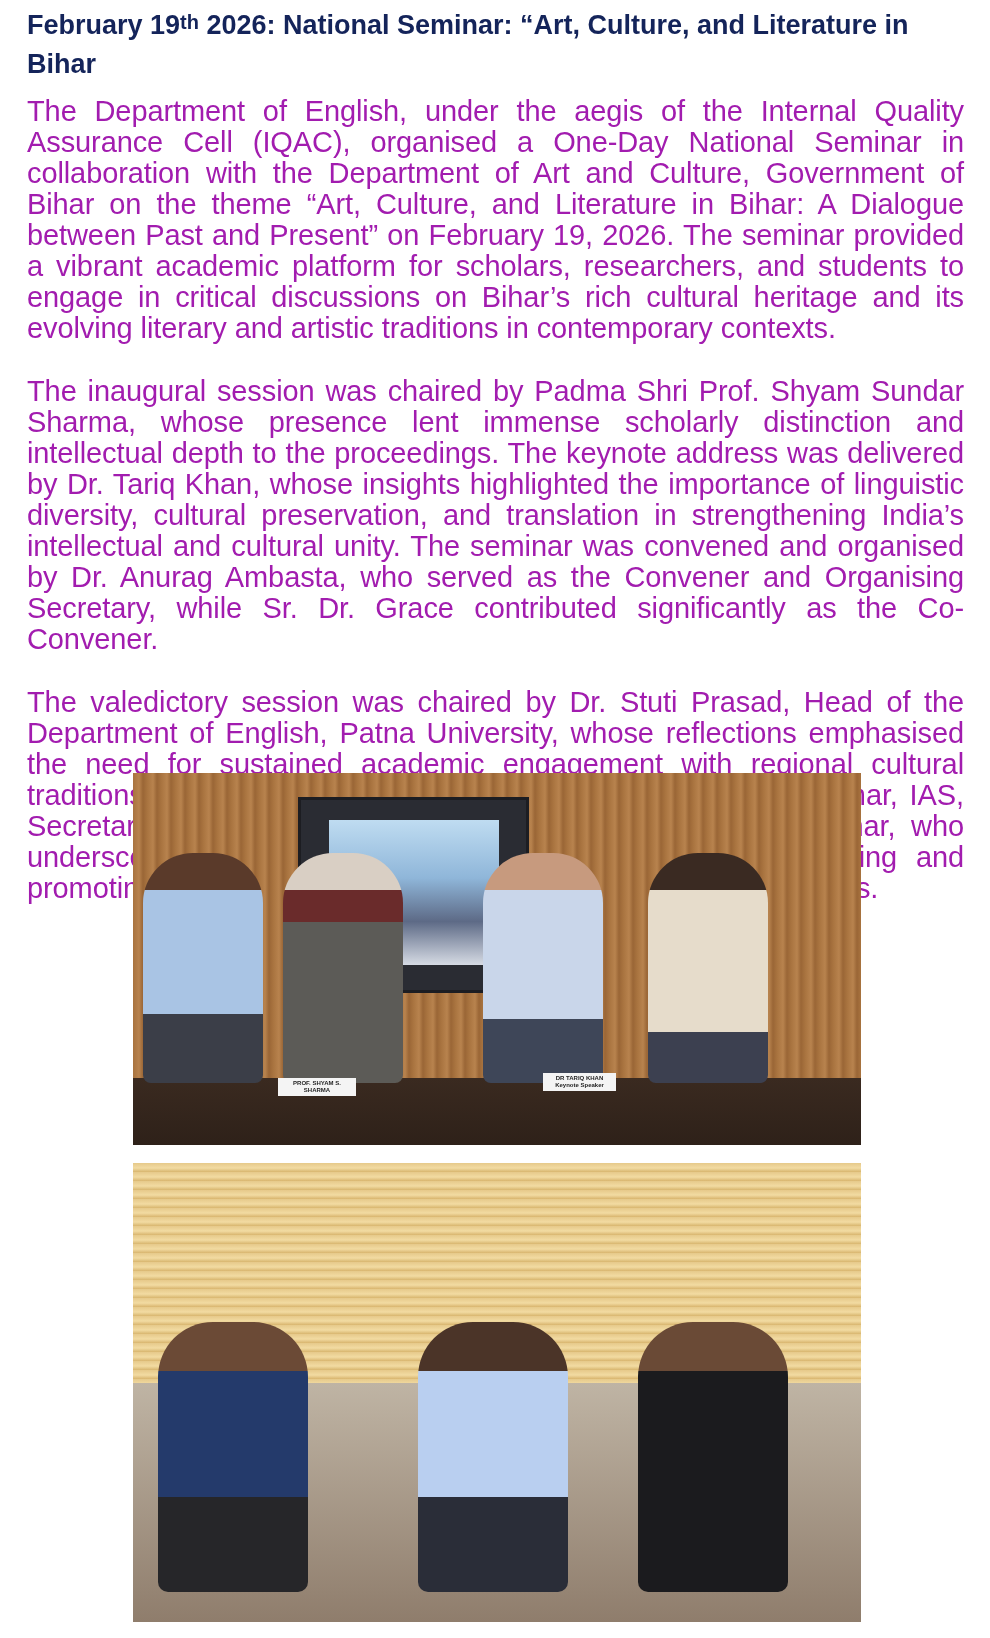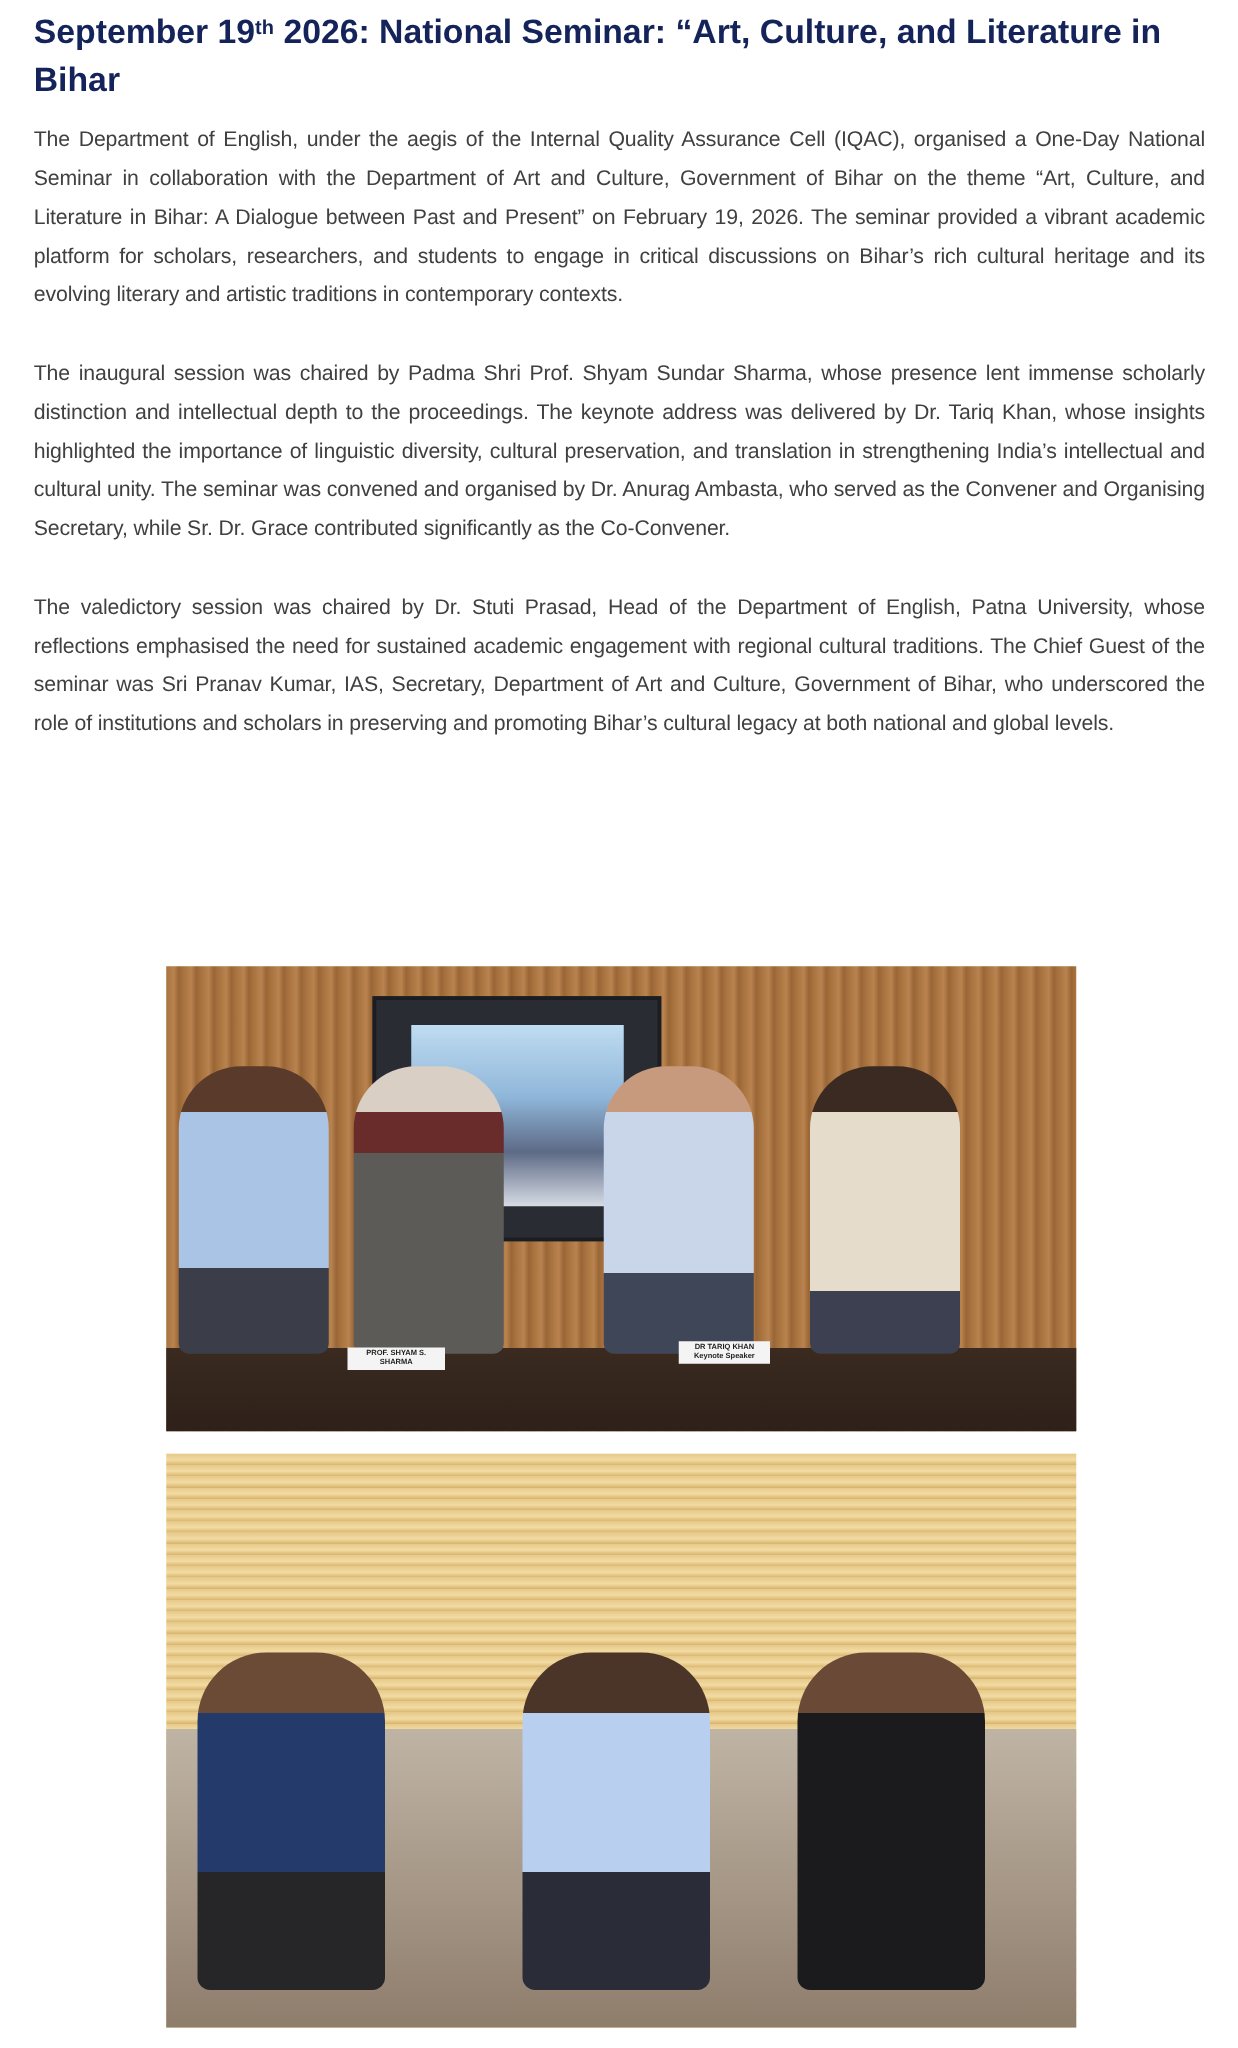--- a/index.html
+++ b/index.html
@@ -13,27 +13,27 @@
     }
     .page { position: absolute; left: 27px; top: 0; width: 937px; }
     .title {
       margin: 6px 0 0 0;
       font-family: "Liberation Sans", sans-serif;
       font-weight: bold;
       font-size: 27px;
       line-height: 39px;
       color: #14245a;
     }
-    .title sup { font-size: 16px; vertical-align: top; position: relative; top: -3px; }
+    .title sup { font-size: 20px; vertical-align: top; position: relative; top: -3px; }
     .para {
       margin: 12px 0 0 0;
-      font-size: 17px;
+      font-size: 29px;
       line-height: 31px;
       text-align: justify;
-      color: #404040;
+      color: #a21caf;
       letter-spacing: -0.1px;
     }
     .para + .para { margin-top: 32px; }
     .photo {
       position: absolute;
       left: 133px;
       width: 728px;
       overflow: hidden;
     }
     #photo1 {
@@ -80,21 +80,21 @@
     #photo2 .g3 { left: 505px; background: linear-gradient(to bottom, #6a4a36 0 18%, #1b1b1e 18% 100%); }
     .visually-hidden {
       position: absolute; width: 1px; height: 1px; overflow: hidden;
       clip: rect(0 0 0 0); white-space: nowrap;
     }
   </style>
 </head>
 <body>
 
 <div class="page">
-  <h1 class="title"><span>September 19</span><sup>th</sup><span> 2026: National Seminar: “Art, Culture, and Literature in Bihar</span></h1>
+  <h1 class="title"><span>February 19</span><sup>th</sup><span> 2026: National Seminar: “Art, Culture, and Literature in Bihar</span></h1>
 
   <p class="para">The Department of English, under the aegis of the Internal Quality Assurance Cell (IQAC), organised a One-Day National Seminar in collaboration with the Department of Art and Culture, Government of Bihar on the theme “Art, Culture, and Literature in Bihar: A Dialogue between Past and Present” on February 19, 2026. The seminar provided a vibrant academic platform for scholars, researchers, and students to engage in critical discussions on Bihar’s rich cultural heritage and its evolving literary and artistic traditions in contemporary contexts.</p>
   <p class="para">The inaugural session was chaired by Padma Shri Prof. Shyam Sundar Sharma, whose presence lent immense scholarly distinction and intellectual depth to the proceedings. The keynote address was delivered by Dr. Tariq Khan, whose insights highlighted the importance of linguistic diversity, cultural preservation, and translation in strengthening India’s intellectual and cultural unity. The seminar was convened and organised by Dr. Anurag Ambasta, who served as the Convener and Organising Secretary, while Sr. Dr. Grace contributed significantly as the Co-Convener.</p>
   <p class="para">The valedictory session was chaired by Dr. Stuti Prasad, Head of the Department of English, Patna University, whose reflections emphasised the need for sustained academic engagement with regional cultural traditions. The Chief Guest of the seminar was Sri Pranav Kumar, IAS, Secretary, Department of Art and Culture, Government of Bihar, who underscored the role of institutions and scholars in preserving and promoting Bihar’s cultural legacy at both national and global levels.</p>
 </div>
 
 <div class="photo" id="photo1">
   <span class="visually-hidden">Four dignitaries standing behind a table holding copies of a seminar publication, with a video-conference screen behind them</span>
   <div class="screen">
     <div class="screen-inner"></div>

